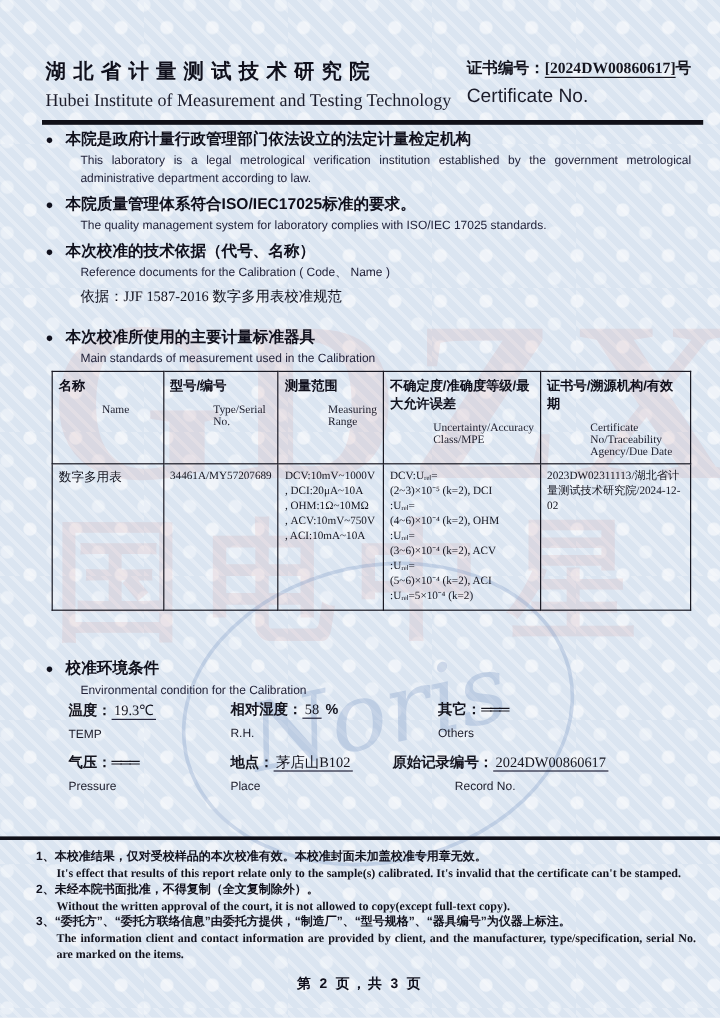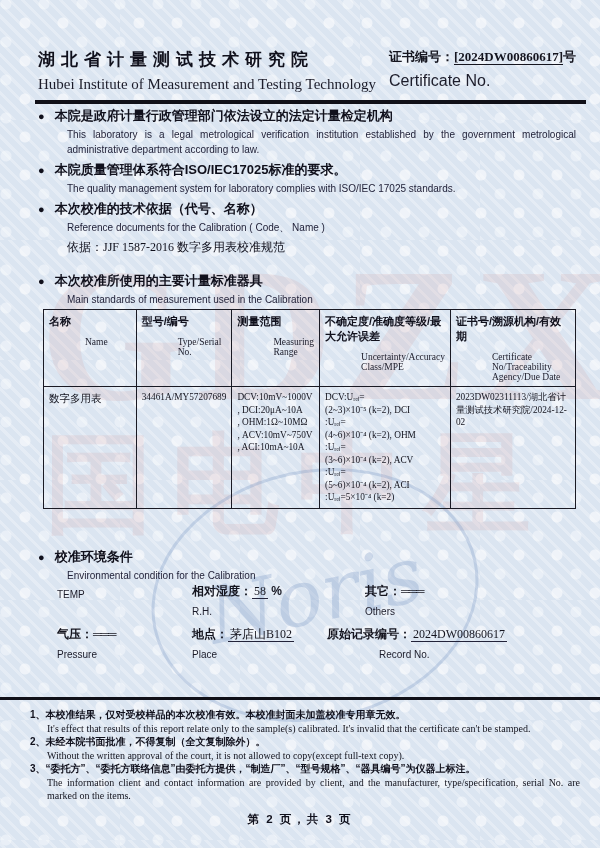--- a/index.html
+++ b/index.html
@@ -74,21 +74,21 @@
   .fld-dash { font-weight:normal; letter-spacing:-1px; }
   .fld-line2 { font-size:10px; color:#1c1c2a; margin-top:6px; font-family:"Liberation Sans", sans-serif; font-weight:normal; }
   .fld-others { padding-left:38px; }
   .fld-rec { margin-left:0; }
   .fld-rec .fld-line2 { padding-left:52px; }
   
   .rule-bottom { position:absolute; top:697px; left:0; right:0; height:3px; background:#101018; }
   .notes { position:absolute; top:708px; left:30px; right:20px; }
   .n-cn { font-size:10px; font-weight:bold; color:#10101c; line-height:1.4; }
   .n-en { font-family:"Liberation Serif", serif; font-size:10px; line-height:1.3; color:#14141e;
-          margin-left:17px; text-align:justify; }
+          margin-left:17px; text-align:justify;font-weight:bold; }
   .footer { position:absolute; top:812px; left:0; right:0; text-align:center;
             font-size:11.5px; font-weight:bold; letter-spacing:2px; color:#10101c; }
 </style>
 </head>
 <body>
 
 <div class="page">
 
   <div class="wm wm-letters">GDZX</div>
   <div class="wm wm-chars">国电中星</div>
@@ -184,20 +184,21 @@
     </tbody>
       </table>
 
     <div class="env">
       <div class="b-cn"><span class="dot">●</span><span>校准环境条件</span></div>
       <div class="b-en">Environmental condition for the Calibration</div>
     </div>
 
     <div class="env-grid">
       <div>
+        <div class="fld-line1"><span>温度：</span><span class="fld-val">19.3℃</span></div>
         <div class="fld-line2">TEMP</div>
       </div>
       <div>
         <div class="fld-line1"><span>相对湿度：</span><span class="fld-val">58</span><span> %</span></div>
         <div class="fld-line2">R.H.</div>
       </div>
       <div class="fld-others">
         <div class="fld-line1"><span>其它：</span><span class="fld-dash">═══</span></div>
         <div class="fld-line2">Others</div>
       </div>

